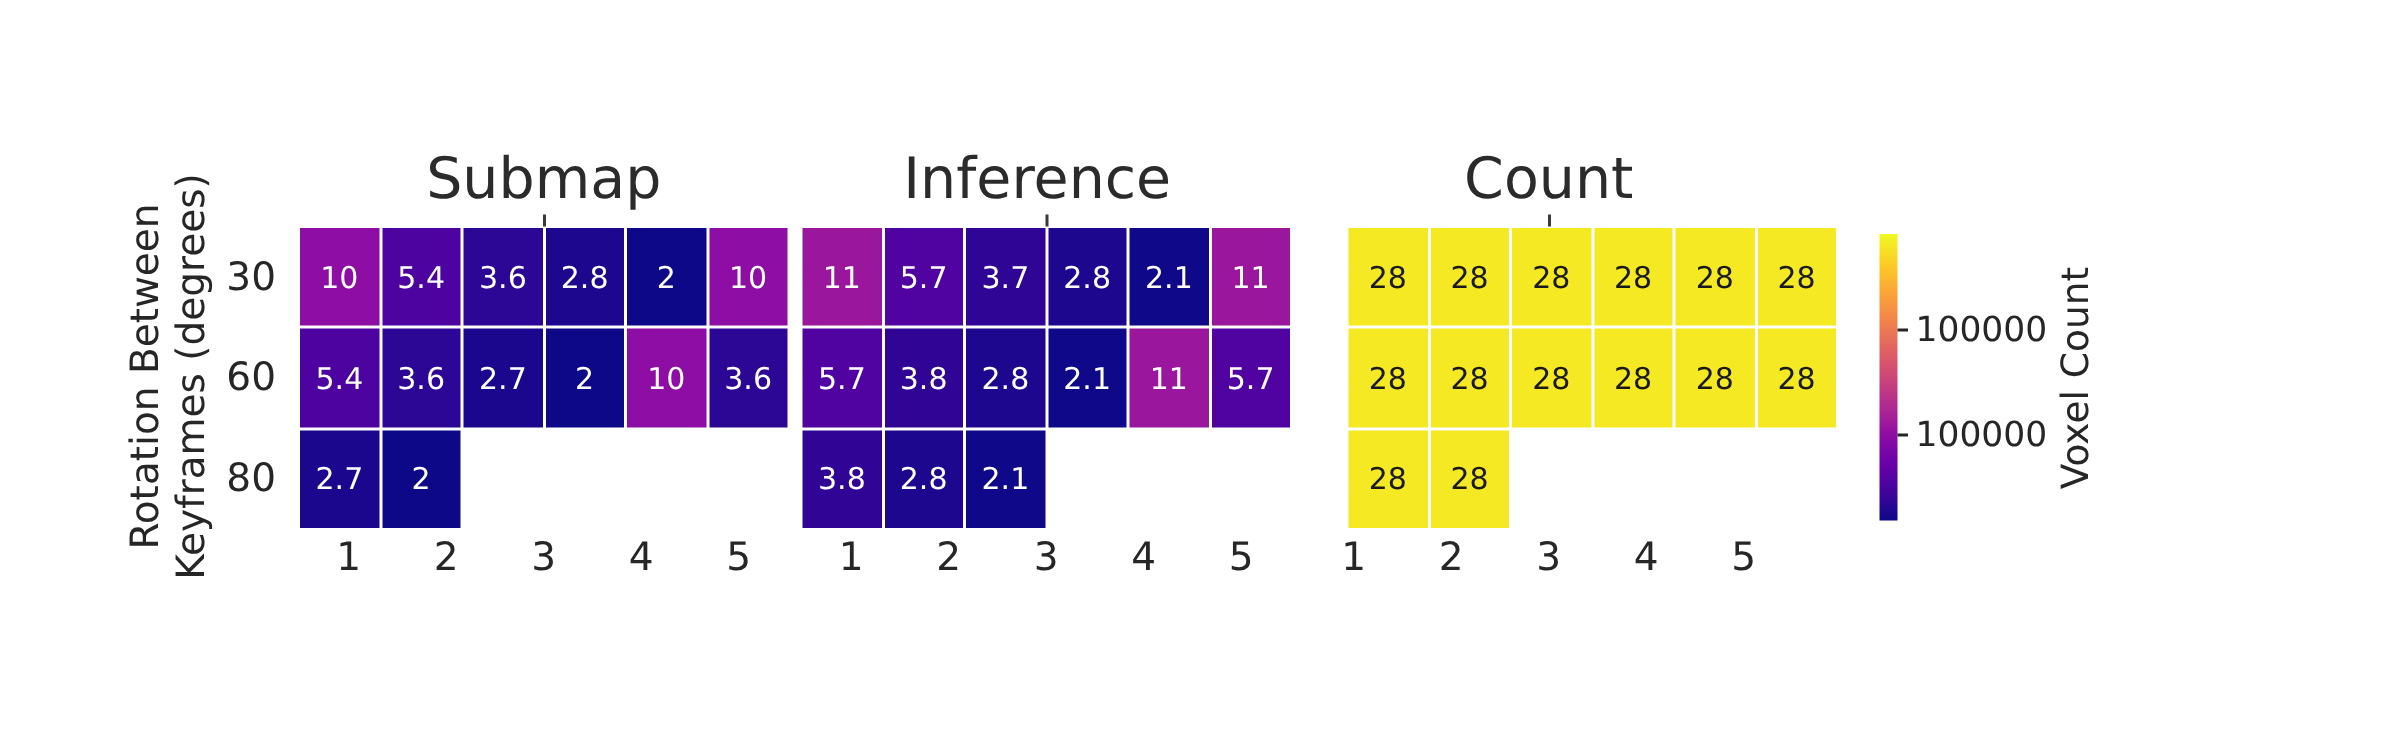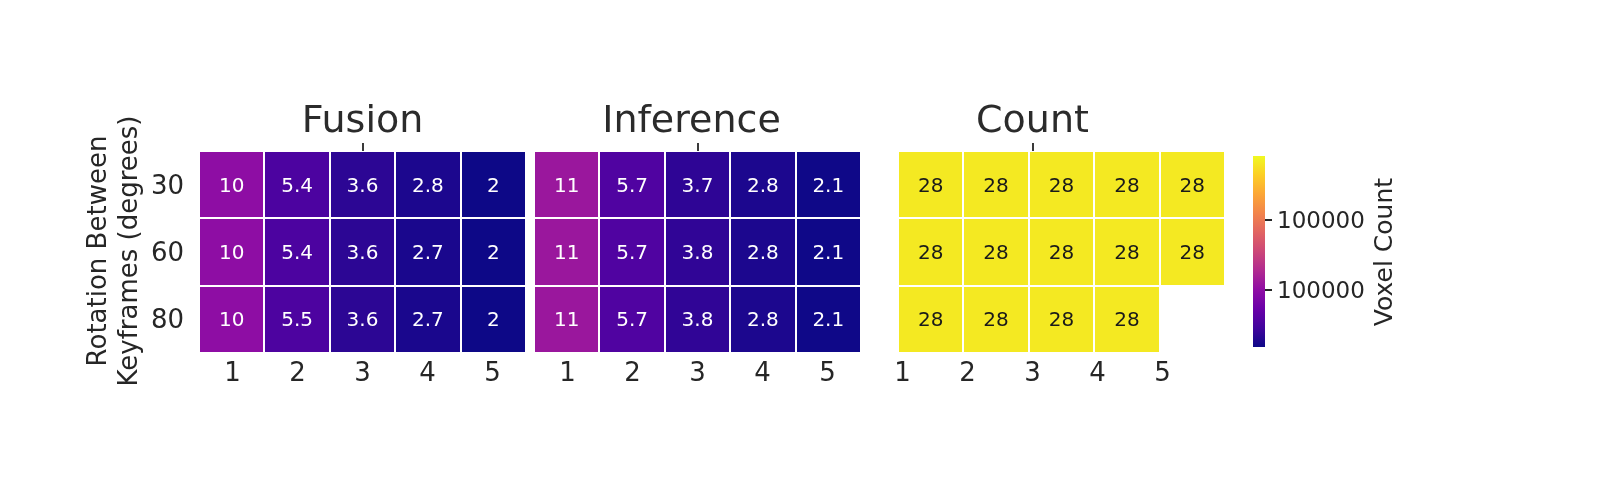--- a/index.html
+++ b/index.html
@@ -7,21 +7,21 @@
     position:relative;width:1600px;height:500px;background:#ffffff;overflow:hidden;
     font-family:"DejaVu Sans","Liberation Sans",sans-serif;color:#262626;
   }
   .panel-title{
     position:absolute;top:96px;height:46px;line-height:46px;
     text-align:center;font-size:38px;color:#2b2b2b;white-space:nowrap;
   }
   .top-tick{position:absolute;top:143px;width:2px;height:8px;background:#3a3a3a;}
   .heatgrid{
     position:absolute;display:grid;gap:2px;
-    grid-template-columns:repeat(5,1fr);grid-template-rows:repeat(3,1fr);
+    grid-template-columns:repeat(6,1fr);grid-template-rows:repeat(3,1fr);
   }
   .cell{display:flex;align-items:center;justify-content:center;font-size:20px;}
   .ytick{
     position:absolute;left:124px;width:60px;text-align:right;
     font-size:26px;transform:translateY(-50%);white-space:nowrap;
   }
   .xtickrow{
     position:absolute;top:357px;display:grid;grid-template-columns:repeat(5,1fr);
     font-size:26px;text-align:center;
   }
@@ -55,35 +55,34 @@
     <div>Keyframes (degrees)</div>
   </div>
 
   <div id="yticks">
       <div class="ytick" style="top: 184.667px;">30</div>
       <div class="ytick" style="top: 252px;">60</div>
       <div class="ytick" style="top: 319.333px;">80</div>
     </div>
 
   <div id="panels">
-      <div class="panel-title" style="left: 200px; width: 325px;">Fusion</div>
+      <div class="panel-title" style="left: 200px; width: 325px;">Submap</div>
       <div class="top-tick" style="left: 361.5px;"></div>
       <div class="heatgrid" style="left: 200px; top: 152px; width: 325px; height: 200px;">
         <div class="cell" style="background: rgb(142, 13, 164); color: rgb(255, 255, 255);">10</div>
         <div class="cell" style="background: rgb(76, 3, 160); color: rgb(255, 255, 255);">5.4</div>
         <div class="cell" style="background: rgb(44, 6, 148); color: rgb(255, 255, 255);">3.6</div>
         <div class="cell" style="background: rgb(28, 7, 142); color: rgb(255, 255, 255);">2.8</div>
         <div class="cell" style="background: rgb(13, 8, 135); color: rgb(255, 255, 255);">2</div>
         <div class="cell" style="background: rgb(142, 13, 164); color: rgb(255, 255, 255);">10</div>
         <div class="cell" style="background: rgb(76, 3, 160); color: rgb(255, 255, 255);">5.4</div>
         <div class="cell" style="background: rgb(44, 6, 148); color: rgb(255, 255, 255);">3.6</div>
         <div class="cell" style="background: rgb(26, 7, 141); color: rgb(255, 255, 255);">2.7</div>
         <div class="cell" style="background: rgb(13, 8, 135); color: rgb(255, 255, 255);">2</div>
         <div class="cell" style="background: rgb(142, 13, 164); color: rgb(255, 255, 255);">10</div>
-        <div class="cell" style="background: rgb(77, 3, 160); color: rgb(255, 255, 255);">5.5</div>
         <div class="cell" style="background: rgb(44, 6, 148); color: rgb(255, 255, 255);">3.6</div>
         <div class="cell" style="background: rgb(26, 7, 141); color: rgb(255, 255, 255);">2.7</div>
         <div class="cell" style="background: rgb(13, 8, 135); color: rgb(255, 255, 255);">2</div>
       </div>
       <div class="xtickrow" style="left: 200px; width: 325px; height: 34px;">
         <span>1</span>
         <span>2</span>
         <span>3</span>
         <span>4</span>
         <span>5</span>

